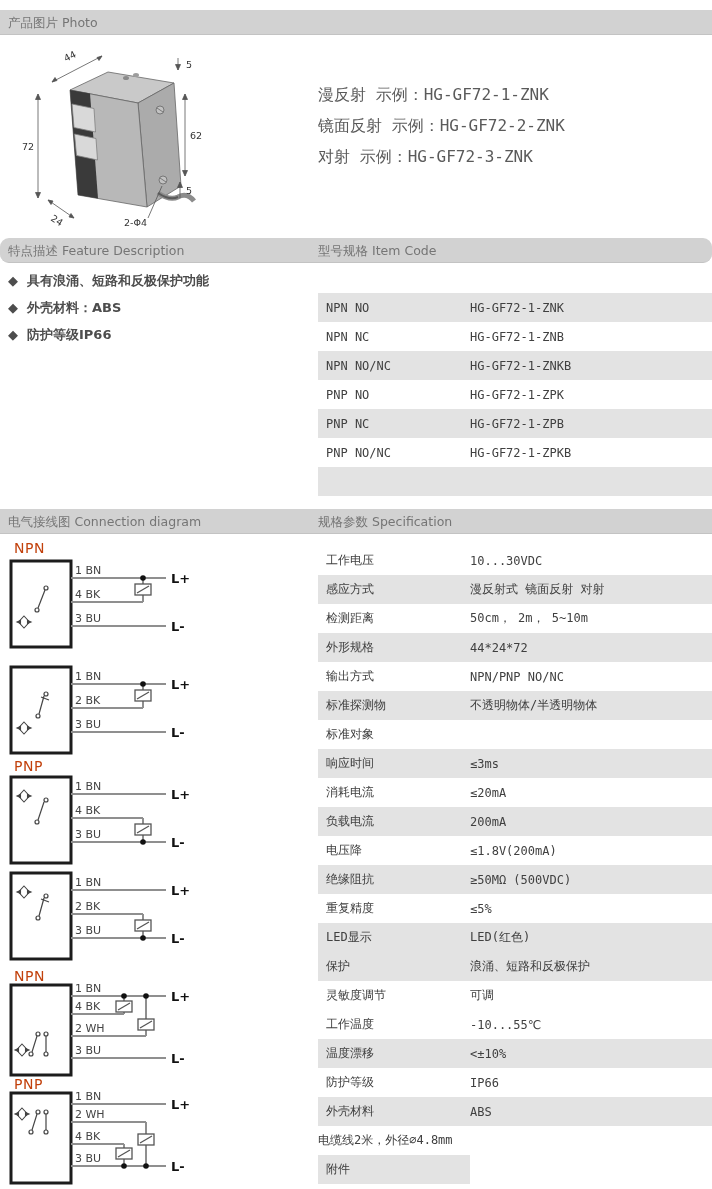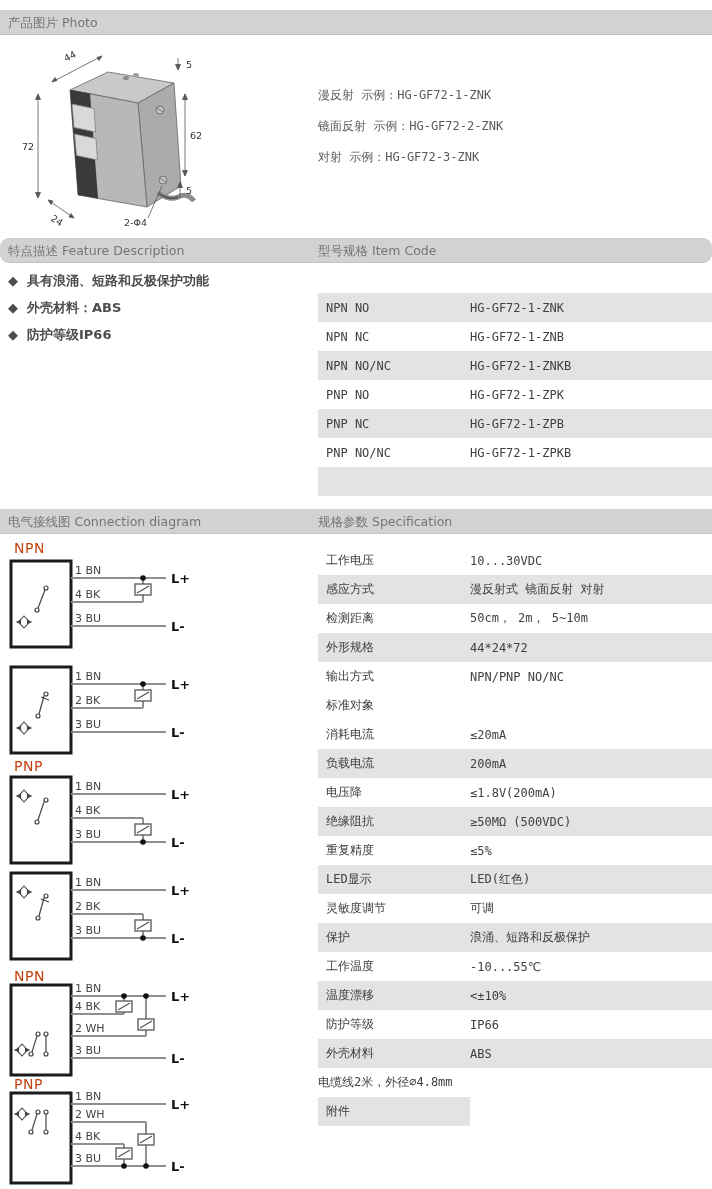--- a/index.html
+++ b/index.html
@@ -5,21 +5,21 @@
   html,body{margin:0;padding:0;background:#ffffff;}
   .page{position:relative;width:712px;height:1189px;background:#ffffff;overflow:hidden;
         font-family:"DejaVu Sans",sans-serif;color:#555;}
   
   .sec-bar{position:absolute;left:0;width:712px;height:25px;background:#d2d2d2;
            border-bottom:1px solid #c3c3c3;box-sizing:border-box;text-align:center;}
   .sec-bar .t{position:absolute;top:0;height:25px;line-height:25px;font-size:12.5px;color:#757575;white-space:nowrap;}
   .t.l{left:8px;} .t.r{left:318px;}
   
   .examples{position:absolute;left:318px;top:88px;}
-  .examples .ex{height:14px;line-height:14px;margin-bottom:17px;font-size:12px;color:#5a5a5a;
+  .examples .ex{height:14px;line-height:14px;margin-bottom:17px;font-size:16px;color:#5a5a5a;
                 font-family:"DejaVu Sans Mono","DejaVu Sans",sans-serif;white-space:nowrap;}
   
   .features{position:absolute;left:8px;top:274px;width:300px;}
   .feat{display:flex;align-items:center;margin-bottom:13px;font-size:13px;line-height:14px;
         font-weight:bold;color:#4d4d4d;white-space:nowrap;}
   .feat .bullet{margin-right:9px;font-size:13px;color:#4d4d4d;}
   
   .tbl{position:absolute;left:318px;width:394px;}
   .tbl .row{height:29px;display:flex;align-items:center;font-size:12px;color:#404040;
             font-family:"DejaVu Sans Mono","DejaVu Sans",sans-serif;white-space:nowrap;}
@@ -369,24 +369,32 @@
       <div class="c2">50cm， 2m， 5~10m</div>
     </div>
     <div class="row gray">
       <div class="c1">外形规格</div>
       <div class="c2">44*24*72</div>
     </div>
     <div class="row">
       <div class="c1">输出方式</div>
       <div class="c2">NPN/PNP NO/NC</div>
     </div>
+    <div class="row gray">
+      <div class="c1">标准探测物</div>
+      <div class="c2">不透明物体/半透明物体</div>
+    </div>
     <div class="row">
       <div class="c1">标准对象</div>
       <div class="c2"></div>
     </div>
+    <div class="row gray">
+      <div class="c1">响应时间</div>
+      <div class="c2">≤3ms</div>
+    </div>
     <div class="row">
       <div class="c1">消耗电流</div>
       <div class="c2">≤20mA</div>
     </div>
     <div class="row gray">
       <div class="c1">负载电流</div>
       <div class="c2">200mA</div>
     </div>
     <div class="row">
       <div class="c1">电压降</div>
@@ -397,27 +405,27 @@
       <div class="c2">≥50MΩ (500VDC)</div>
     </div>
     <div class="row">
       <div class="c1">重复精度</div>
       <div class="c2">≤5%</div>
     </div>
     <div class="row gray">
       <div class="c1">LED显示</div>
       <div class="c2">LED(红色)</div>
     </div>
+    <div class="row gray">
+      <div class="c1">保护</div>
+      <div class="c2">浪涌、短路和反极保护</div>
+    </div>
     <div class="row">
       <div class="c1">灵敏度调节</div>
       <div class="c2">可调</div>
-    </div>
-    <div class="row gray">
-      <div class="c1">保护</div>
-      <div class="c2">浪涌、短路和反极保护</div>
     </div>
     <div class="row">
       <div class="c1">工作温度</div>
       <div class="c2">-10...55℃</div>
     </div>
     <div class="row gray">
       <div class="c1">温度漂移</div>
       <div class="c2">&lt;±10%</div>
     </div>
     <div class="row">

